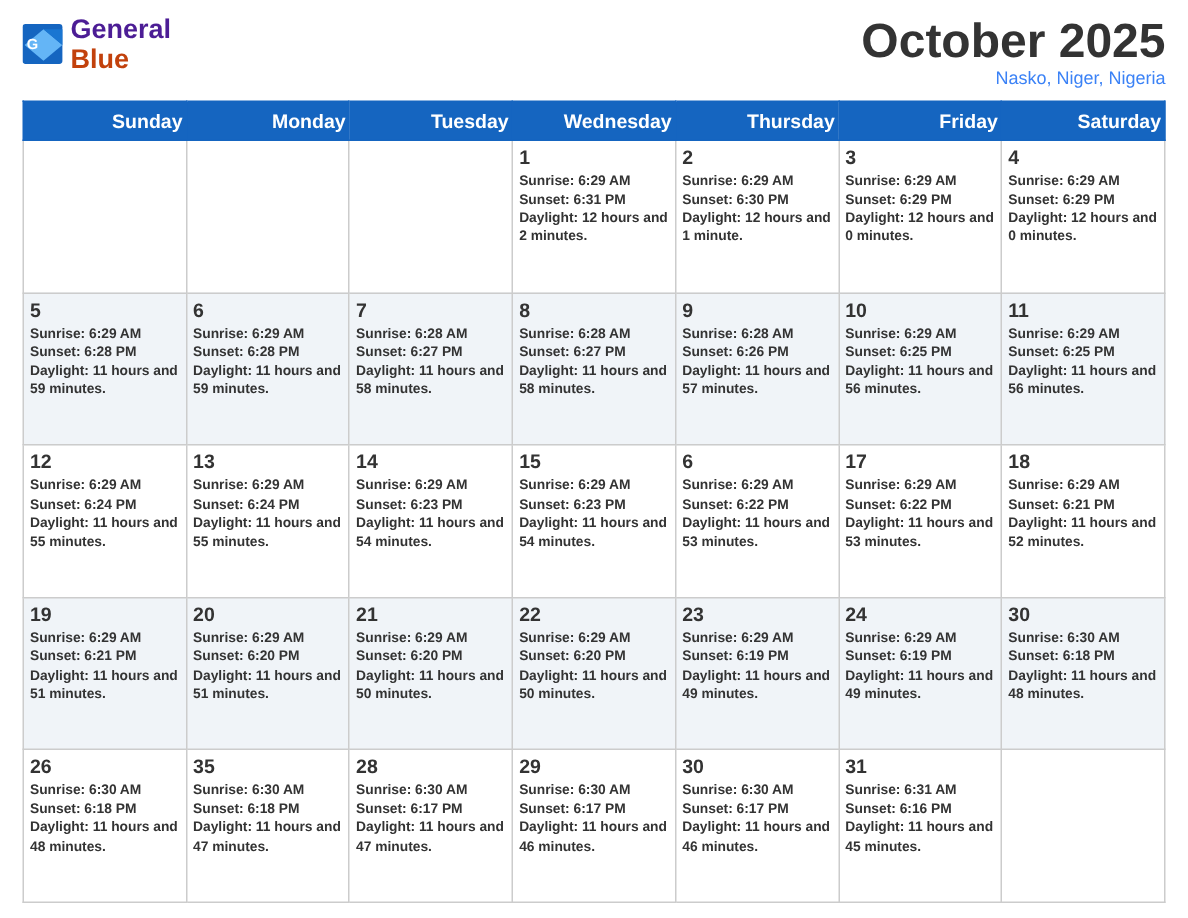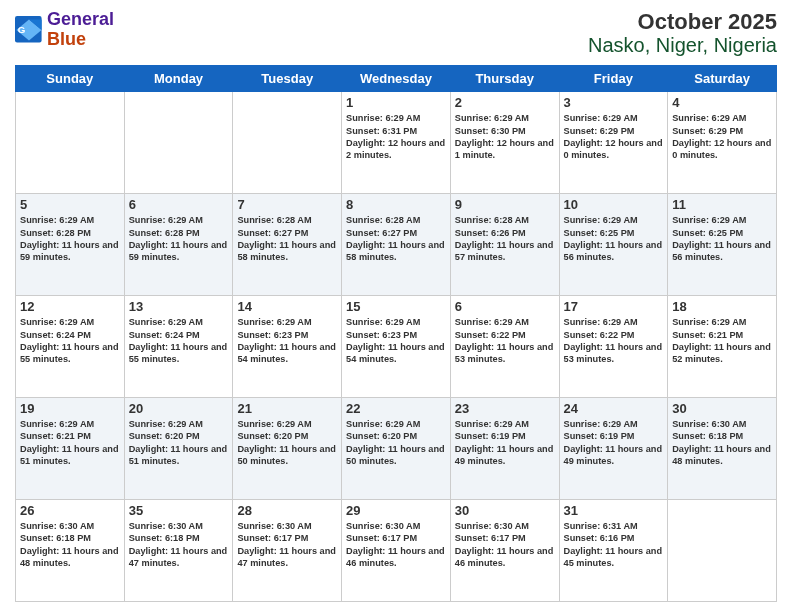--- a/index.html
+++ b/index.html
@@ -36,28 +36,28 @@
     .logo-blue { color: #c2410c; }
     .logo-icon {
       width: 28px;
       height: 28px;
       margin-right: 4px;
     }
     .title-block {
       text-align: right;
     }
     .month-title {
-      font-size: 22px;
+      font-size: 32px;
       font-weight: bold;
       color: #333;
       line-height: 1.1;
     }
     .location {
-      font-size: 20px;
-      color: #14532d;
+      font-size: 12px;
+      color: #3b82f6;
     }
     .calendar {
       flex: 1;
       border: 1px solid #ccc;
       border-collapse: collapse;
       width: 100%;
       table-layout: fixed;
     }
     .calendar th {
       background-color: #1565c0;
@@ -86,21 +86,21 @@
       font-size: 9.2px;
       line-height: 1.35;
       color: #333;
       font-weight: bold;
     }
     .empty-cell {
       background: #f9f9f9;
     }
     tr:nth-child(odd) td { background: #fff; }
     tr:nth-child(even) td { background: #f0f4f8; }
-    .calendar thead tr th { background: #1565c0; }
+    .calendar thead tr th { background: #1565c0; text-align: right; }
   </style>
 </head>
 <body>
 
 <div class="page">
   <div class="header">
     <div class="logo">
       <svg class="logo-icon" viewBox="0 0 40 40">
         <rect x="0" y="0" width="38" height="38" rx="3" fill="#1565c0"></rect>
         <polygon points="20,5 38,20 20,35 2,20" fill="#64b5f6"></polygon>

